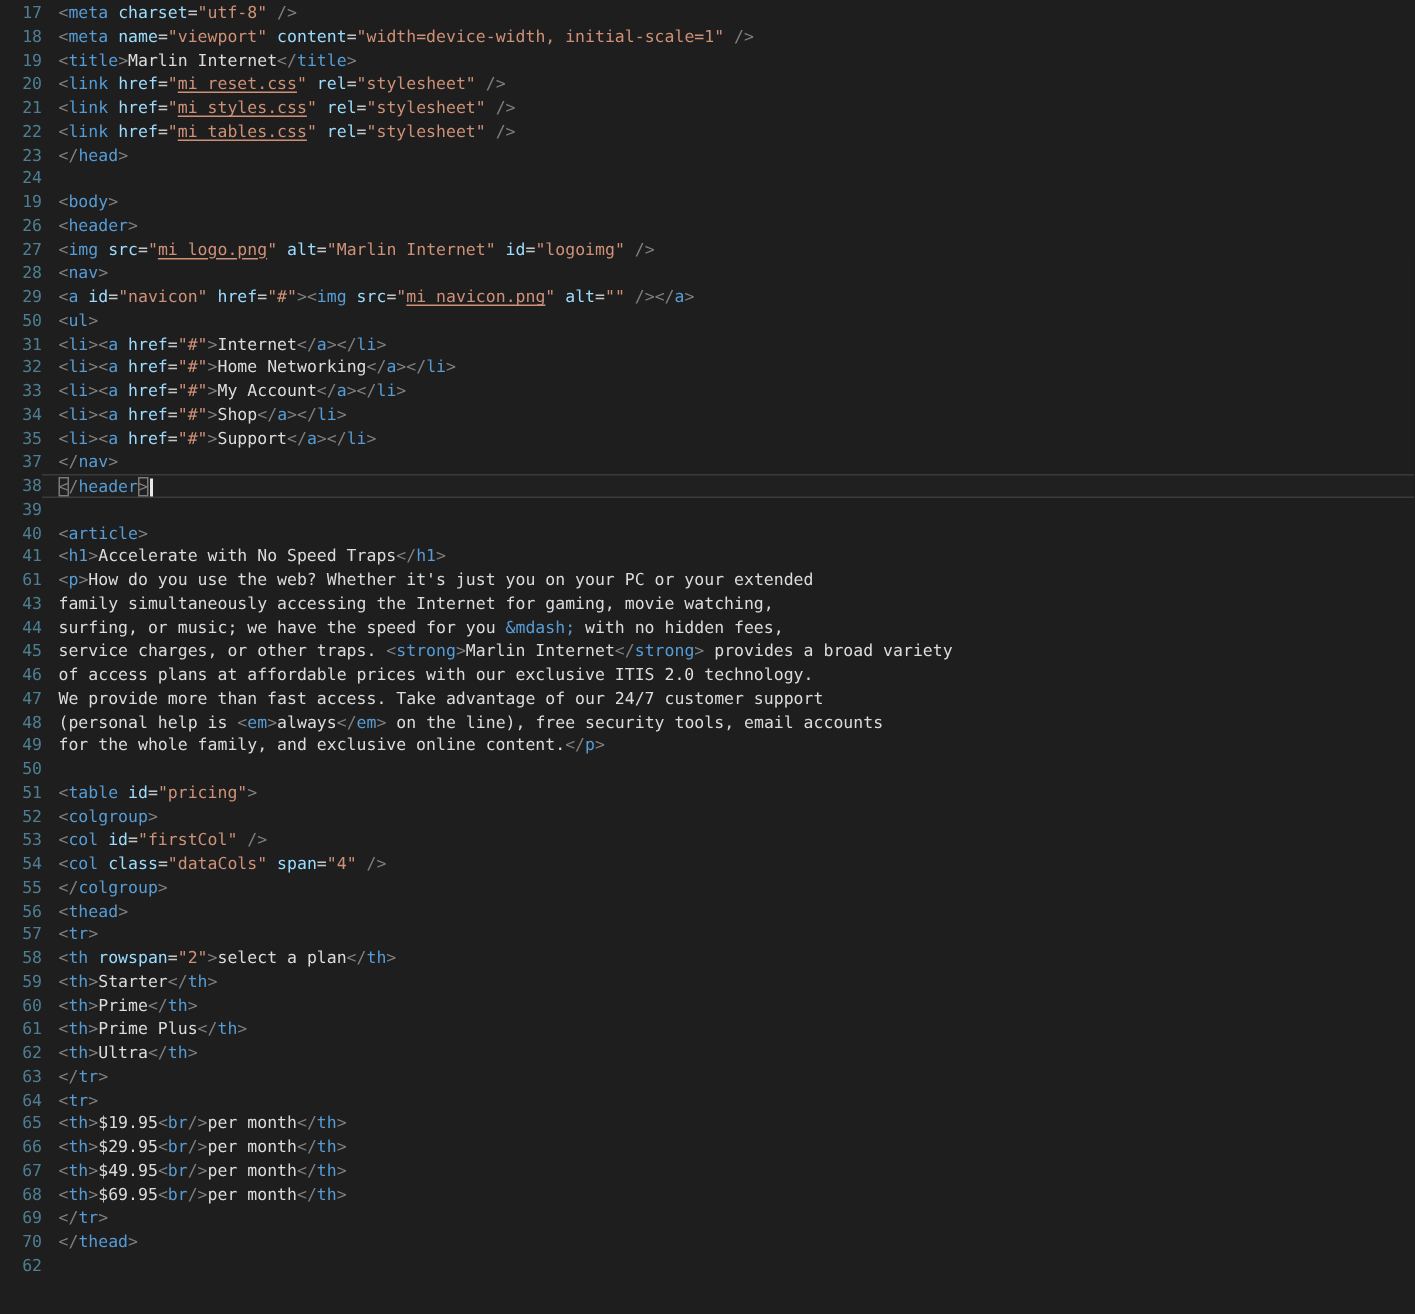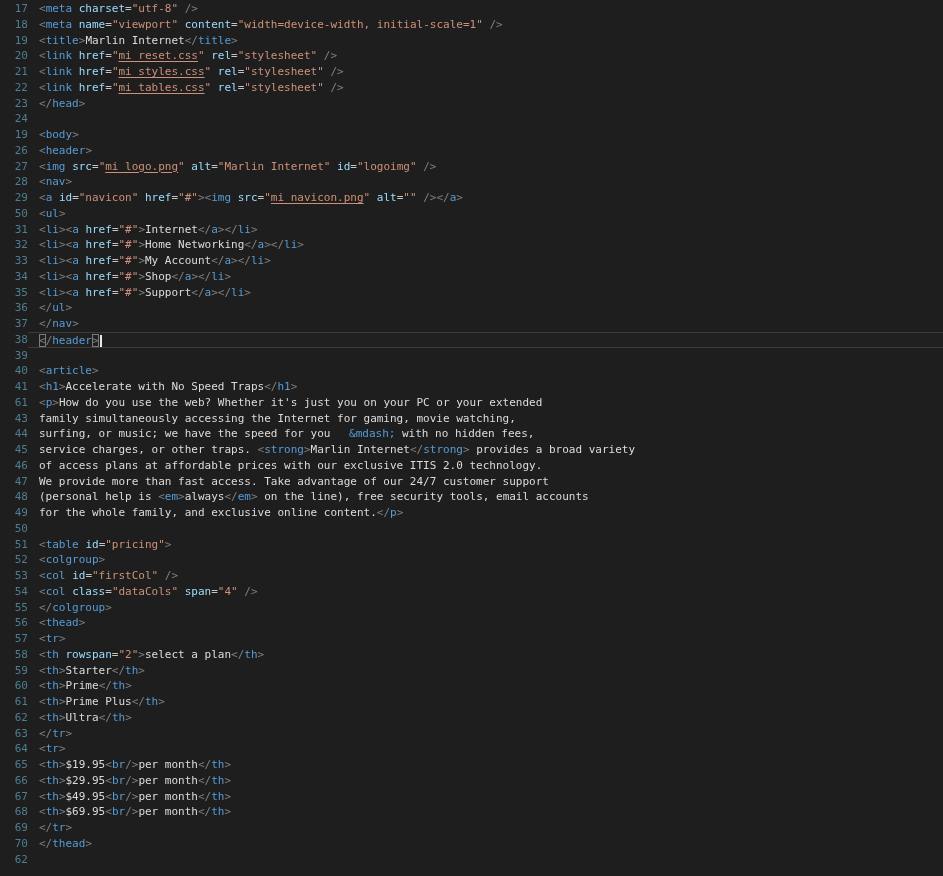--- a/index.html
+++ b/index.html
@@ -26,21 +26,21 @@
     border-top:1px solid var(--curborder,#3b3b3b);
     border-bottom:1px solid var(--curborder,#3b3b3b);
   }
   .tk-p { color:var(--punct,#808080); }
   .tk-t { color:var(--tag,#569cd6); }
   .tk-a { color:var(--attr,#9cdcfe); }
   .tk-o { color:var(--op,#c5c5c5); }
   .tk-s { color:var(--str,#ce9178); }
   .tk-u { color:var(--str,#ce9178); text-decoration:underline; text-underline-offset:2px;margin-top:20px; }
   .tk-x { color:var(--text,#dcdcdc); }
-  .tk-e { color:var(--entity,#569cd6);margin-left:12px; }
+  .tk-e { color:var(--entity,#569cd6); }
   .tk-b { color:var(--punct,#808080); outline:1px solid var(--brk,#7a7a7a); outline-offset:-1px; }
   .caret {
     display:inline-block;
     width:2px; height:12px;
     background:var(--caret,#e8e8e8);
     vertical-align:middle;
     margin-left:1px;
   }
 </style>
 </head>
@@ -60,21 +60,20 @@
       <div class="row"><span class="ln">26</span><span class="code"><span class="tk-p">&lt;</span><span class="tk-t">header</span><span class="tk-p">&gt;</span></span></div>
       <div class="row"><span class="ln">27</span><span class="code"><span class="tk-p">&lt;</span><span class="tk-t">img</span><span class="tk-w"> </span><span class="tk-a">src</span><span class="tk-o">=</span><span class="tk-s">"</span><span class="tk-u">mi_logo.png</span><span class="tk-s">"</span><span class="tk-w"> </span><span class="tk-a">alt</span><span class="tk-o">=</span><span class="tk-s">"Marlin Internet"</span><span class="tk-w"> </span><span class="tk-a">id</span><span class="tk-o">=</span><span class="tk-s">"logoimg"</span><span class="tk-w"> </span><span class="tk-p">/&gt;</span></span></div>
       <div class="row"><span class="ln">28</span><span class="code"><span class="tk-p">&lt;</span><span class="tk-t">nav</span><span class="tk-p">&gt;</span></span></div>
       <div class="row"><span class="ln">29</span><span class="code"><span class="tk-p">&lt;</span><span class="tk-t">a</span><span class="tk-w"> </span><span class="tk-a">id</span><span class="tk-o">=</span><span class="tk-s">"navicon"</span><span class="tk-w"> </span><span class="tk-a">href</span><span class="tk-o">=</span><span class="tk-s">"#"</span><span class="tk-p">&gt;&lt;</span><span class="tk-t">img</span><span class="tk-w"> </span><span class="tk-a">src</span><span class="tk-o">=</span><span class="tk-s">"</span><span class="tk-u">mi_navicon.png</span><span class="tk-s">"</span><span class="tk-w"> </span><span class="tk-a">alt</span><span class="tk-o">=</span><span class="tk-s">""</span><span class="tk-w"> </span><span class="tk-p">/&gt;&lt;/</span><span class="tk-t">a</span><span class="tk-p">&gt;</span></span></div>
       <div class="row"><span class="ln">50</span><span class="code"><span class="tk-p">&lt;</span><span class="tk-t">ul</span><span class="tk-p">&gt;</span></span></div>
       <div class="row"><span class="ln">31</span><span class="code"><span class="tk-p">&lt;</span><span class="tk-t">li</span><span class="tk-p">&gt;&lt;</span><span class="tk-t">a</span><span class="tk-w"> </span><span class="tk-a">href</span><span class="tk-o">=</span><span class="tk-s">"#"</span><span class="tk-p">&gt;</span><span class="tk-x">Internet</span><span class="tk-p">&lt;/</span><span class="tk-t">a</span><span class="tk-p">&gt;&lt;/</span><span class="tk-t">li</span><span class="tk-p">&gt;</span></span></div>
       <div class="row"><span class="ln">32</span><span class="code"><span class="tk-p">&lt;</span><span class="tk-t">li</span><span class="tk-p">&gt;&lt;</span><span class="tk-t">a</span><span class="tk-w"> </span><span class="tk-a">href</span><span class="tk-o">=</span><span class="tk-s">"#"</span><span class="tk-p">&gt;</span><span class="tk-x">Home Networking</span><span class="tk-p">&lt;/</span><span class="tk-t">a</span><span class="tk-p">&gt;&lt;/</span><span class="tk-t">li</span><span class="tk-p">&gt;</span></span></div>
       <div class="row"><span class="ln">33</span><span class="code"><span class="tk-p">&lt;</span><span class="tk-t">li</span><span class="tk-p">&gt;&lt;</span><span class="tk-t">a</span><span class="tk-w"> </span><span class="tk-a">href</span><span class="tk-o">=</span><span class="tk-s">"#"</span><span class="tk-p">&gt;</span><span class="tk-x">My Account</span><span class="tk-p">&lt;/</span><span class="tk-t">a</span><span class="tk-p">&gt;&lt;/</span><span class="tk-t">li</span><span class="tk-p">&gt;</span></span></div>
       <div class="row"><span class="ln">34</span><span class="code"><span class="tk-p">&lt;</span><span class="tk-t">li</span><span class="tk-p">&gt;&lt;</span><span class="tk-t">a</span><span class="tk-w"> </span><span class="tk-a">href</span><span class="tk-o">=</span><span class="tk-s">"#"</span><span class="tk-p">&gt;</span><span class="tk-x">Shop</span><span class="tk-p">&lt;/</span><span class="tk-t">a</span><span class="tk-p">&gt;&lt;/</span><span class="tk-t">li</span><span class="tk-p">&gt;</span></span></div>
       <div class="row"><span class="ln">35</span><span class="code"><span class="tk-p">&lt;</span><span class="tk-t">li</span><span class="tk-p">&gt;&lt;</span><span class="tk-t">a</span><span class="tk-w"> </span><span class="tk-a">href</span><span class="tk-o">=</span><span class="tk-s">"#"</span><span class="tk-p">&gt;</span><span class="tk-x">Support</span><span class="tk-p">&lt;/</span><span class="tk-t">a</span><span class="tk-p">&gt;&lt;/</span><span class="tk-t">li</span><span class="tk-p">&gt;</span></span></div>
-      <div class="row"><span class="ln">36</span><span class="code"><span class="tk-p">&lt;/</span><span class="tk-t">ul</span><span class="tk-p">&gt;</span></span></div>
       <div class="row"><span class="ln">37</span><span class="code"><span class="tk-p">&lt;/</span><span class="tk-t">nav</span><span class="tk-p">&gt;</span></span></div>
       <div class="row current"><span class="ln">38</span><span class="code"><span class="tk-b">&lt;</span><span class="tk-p">/</span><span class="tk-t">header</span><span class="tk-b">&gt;</span><span class="caret"></span></span></div>
       <div class="row"><span class="ln">39</span><span class="code"></span></div>
       <div class="row"><span class="ln">40</span><span class="code"><span class="tk-p">&lt;</span><span class="tk-t">article</span><span class="tk-p">&gt;</span></span></div>
       <div class="row"><span class="ln">41</span><span class="code"><span class="tk-p">&lt;</span><span class="tk-t">h1</span><span class="tk-p">&gt;</span><span class="tk-x">Accelerate with No Speed Traps</span><span class="tk-p">&lt;/</span><span class="tk-t">h1</span><span class="tk-p">&gt;</span></span></div>
       <div class="row"><span class="ln">61</span><span class="code"><span class="tk-p">&lt;</span><span class="tk-t">p</span><span class="tk-p">&gt;</span><span class="tk-x">How do you use the web? Whether it's just you on your PC or your extended</span></span></div>
       <div class="row"><span class="ln">43</span><span class="code"><span class="tk-x">family simultaneously accessing the Internet for gaming, movie watching,</span></span></div>
       <div class="row"><span class="ln">44</span><span class="code"><span class="tk-x">surfing, or music; we have the speed for you </span><span class="tk-e">&amp;mdash;</span><span class="tk-x"> with no hidden fees,</span></span></div>
       <div class="row"><span class="ln">45</span><span class="code"><span class="tk-x">service charges, or other traps. </span><span class="tk-p">&lt;</span><span class="tk-t">strong</span><span class="tk-p">&gt;</span><span class="tk-x">Marlin Internet</span><span class="tk-p">&lt;/</span><span class="tk-t">strong</span><span class="tk-p">&gt;</span><span class="tk-x"> provides a broad variety</span></span></div>
       <div class="row"><span class="ln">46</span><span class="code"><span class="tk-x">of access plans at affordable prices with our exclusive ITIS 2.0 technology.</span></span></div>

